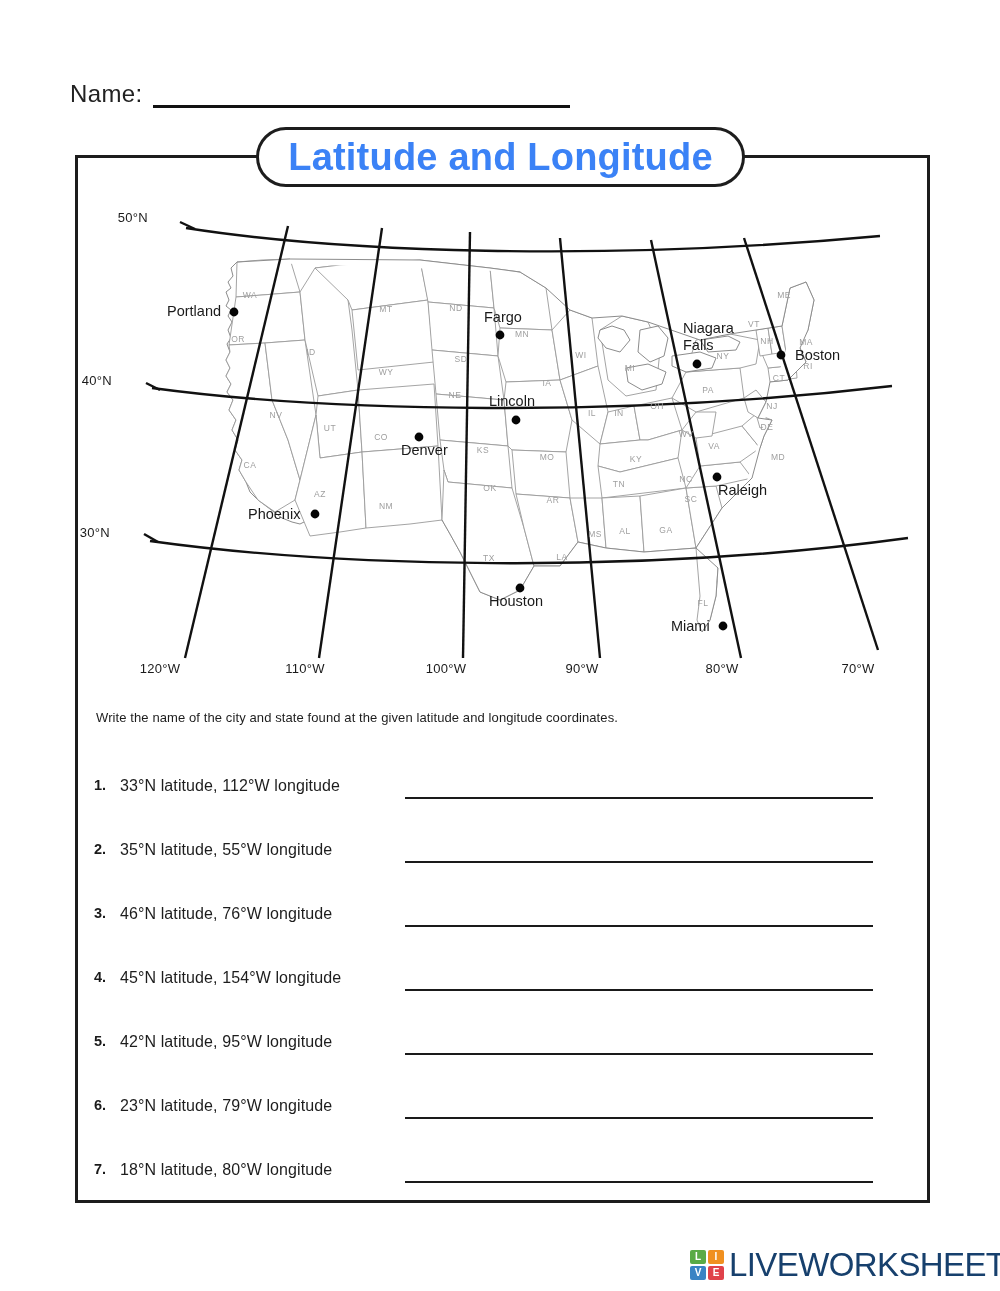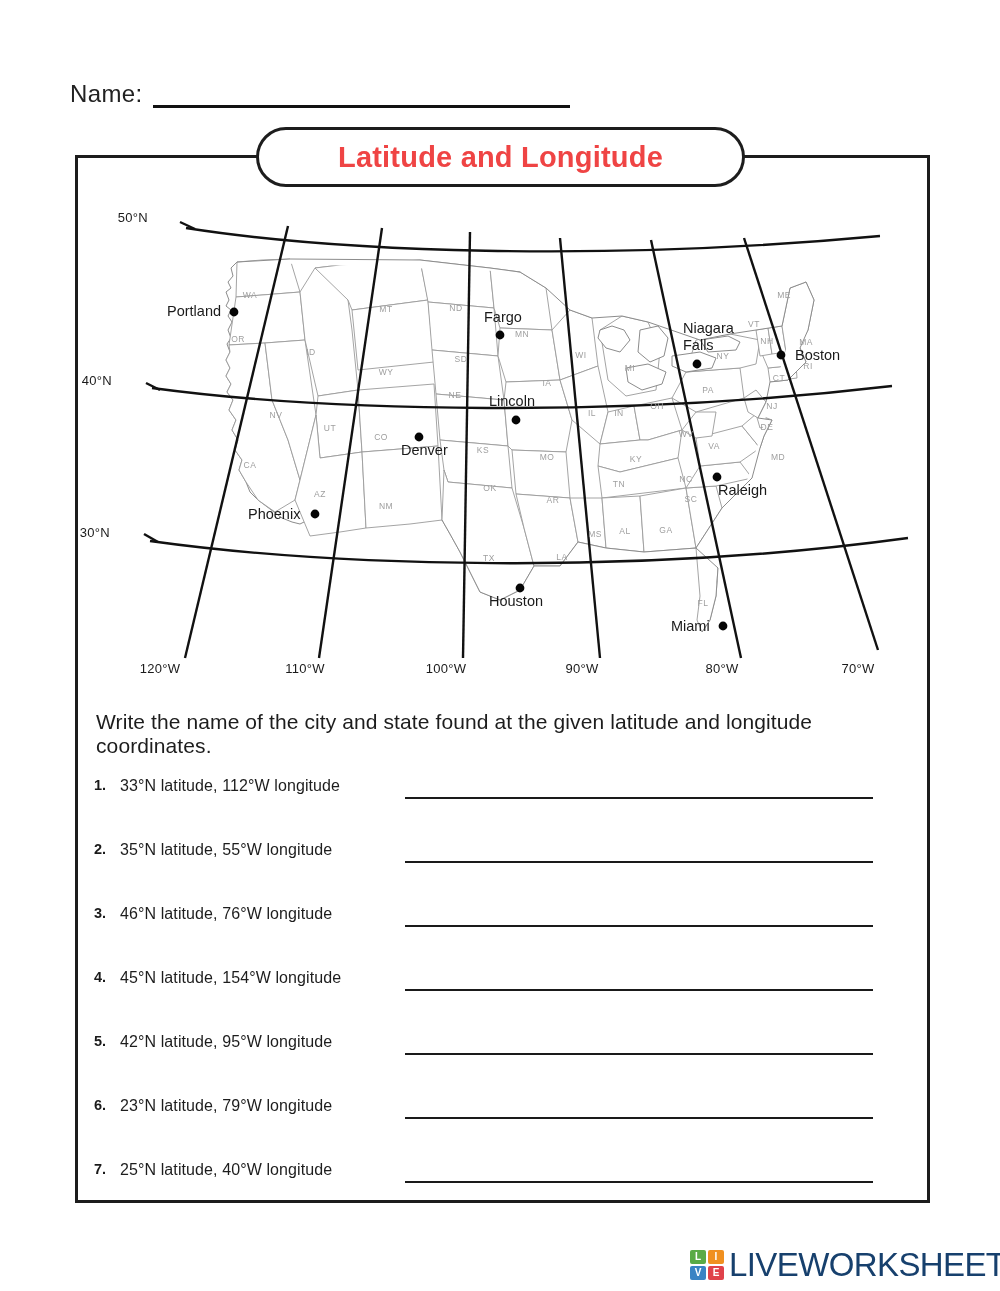--- a/index.html
+++ b/index.html
@@ -64,24 +64,24 @@
     border: 3px solid #1d1d1d;
     border-radius: 32px;
     background: #ffffff;
     box-sizing: border-box;
     display: flex;
     align-items: center;
     justify-content: center;
     z-index: 5;
   }
   #title-text {
-    font-size: 29px;
+    font-size: 38px;
     font-weight: bold;
     letter-spacing: 0.2px;
-    color: #ef4444;
+    color: #3b82f6;
     white-space: nowrap;
   }
 
   
   #map-area {
     position: absolute;
     left: 75px;
     top: 190px;
     width: 922px;
     height: 505px;
@@ -132,21 +132,21 @@
     fill: #1a1a1a;
     letter-spacing: 0.3px;
   }
 
   
   #instruction {
     position: absolute;
     left: 96px;
     top: 710px;
     width: 820px;
-    font-size: 21px;
+    font-size: 13px;
     color: #1d1d1d;
     letter-spacing: 0.1px;
   }
 
   
   #question-list {
     position: absolute;
     left: 94px;
     top: 775px;
     width: 790px;
@@ -489,21 +489,21 @@
       <span class="q-text">42°N latitude, 95°W longitude</span>
       <span class="q-blank"></span>
     </div>
     <div class="question-row">
       <span class="q-num">6.</span>
       <span class="q-text">23°N latitude, 79°W longitude</span>
       <span class="q-blank"></span>
     </div>
     <div class="question-row">
       <span class="q-num">7.</span>
-      <span class="q-text">25°N latitude, 40°W longitude</span>
+      <span class="q-text">18°N latitude, 80°W longitude</span>
       <span class="q-blank"></span>
     </div>
   </div>
 
 <div id="lw-logo">
   <div id="lw-mark">
       <span class="lw-cell" style="background: rgb(90, 171, 70);">L</span>
       <span class="lw-cell" style="background: rgb(240, 144, 32);">I</span>
       <span class="lw-cell" style="background: rgb(58, 131, 196);">V</span>
       <span class="lw-cell" style="background: rgb(224, 66, 74);">E</span>

